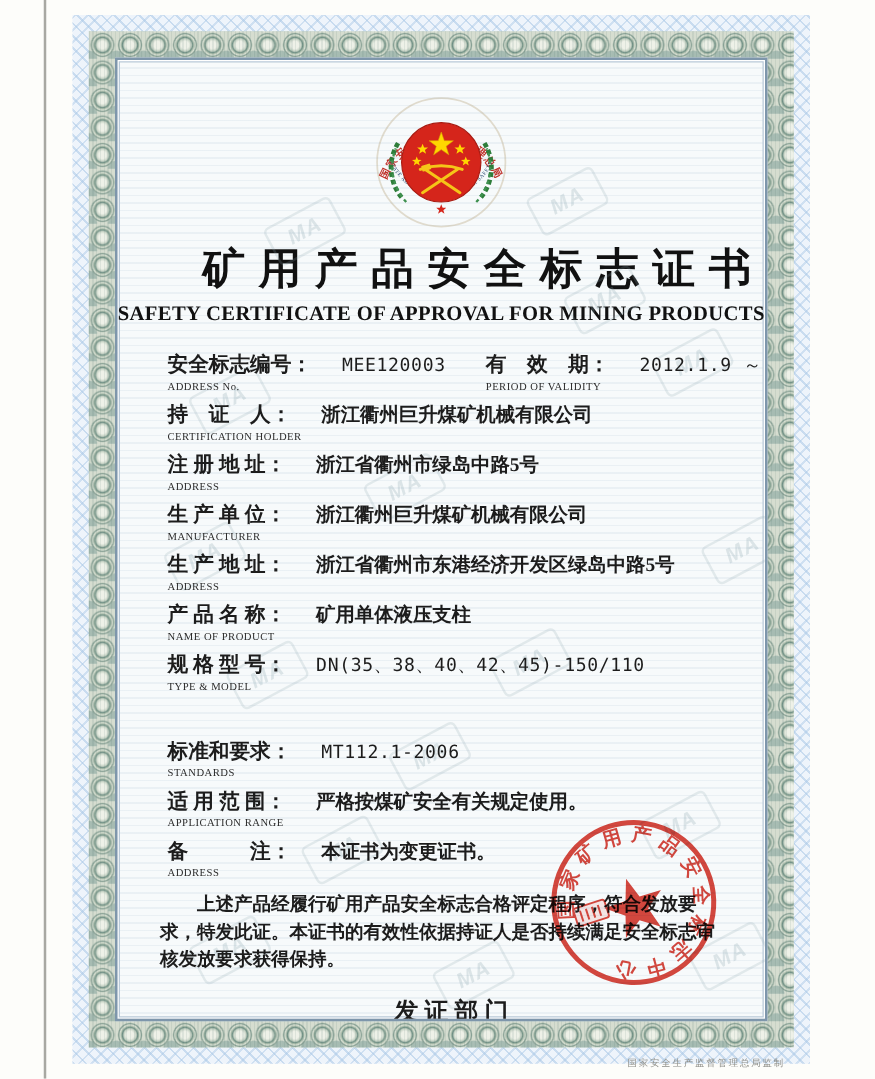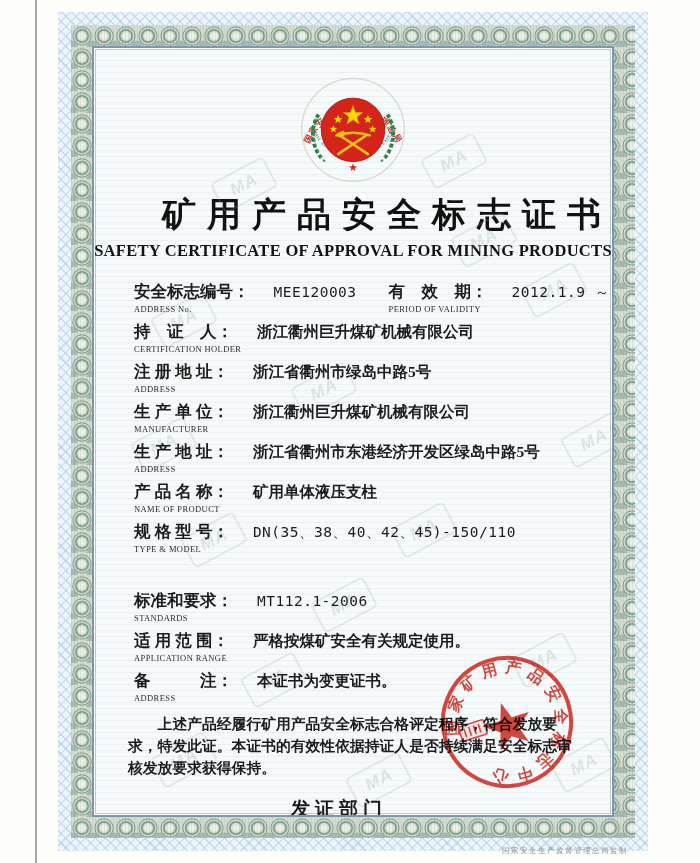--- a/index.html
+++ b/index.html
@@ -53,21 +53,21 @@
   .fvalue{font-size:15.5px;margin-left:24px;font-weight:600;}
   .fvalue.mono{font-family:"DejaVu Sans Mono","Liberation Mono",monospace;font-weight:normal;font-size:14.5px;letter-spacing:.5px;}
   .fen{font-size:8.5px;letter-spacing:.4px;color:#2b2b2b;margin-top:1px;font-family:"Liberation Serif",serif;}
   .row-split{display:flex;}
   .row-split .cell{flex:none;}
   .row-split .cell.second{margin-left:32px;}
 
   
   .declaration{margin:10px 30px 0 34px;font-size:14.8px;font-weight:600;line-height:1.5;
     text-indent:2em;position:relative;z-index:2;}
-  .issued{margin-top:16px;margin-left:192px;width:150px;text-align:left;position:relative;z-index:2;}
+  .issued{margin-top:16px;margin-left:192px;width:150px;text-align:center;position:relative;z-index:2;}
   .issued-cn{font-size:19px;font-weight:bold;letter-spacing:5px;text-indent:5px;}
 
   
   .seal{position:absolute;left:437px;top:652px;width:140px;height:140px;z-index:5;
     mix-blend-mode:multiply;opacity:.9;transform:rotate(-18deg);}
 
   .footer-note{position:absolute;right:72px;top:846px;font-size:7.5px;color:#8e8e88;letter-spacing:1.5px;}
 </style>
 </head>
 <body>

